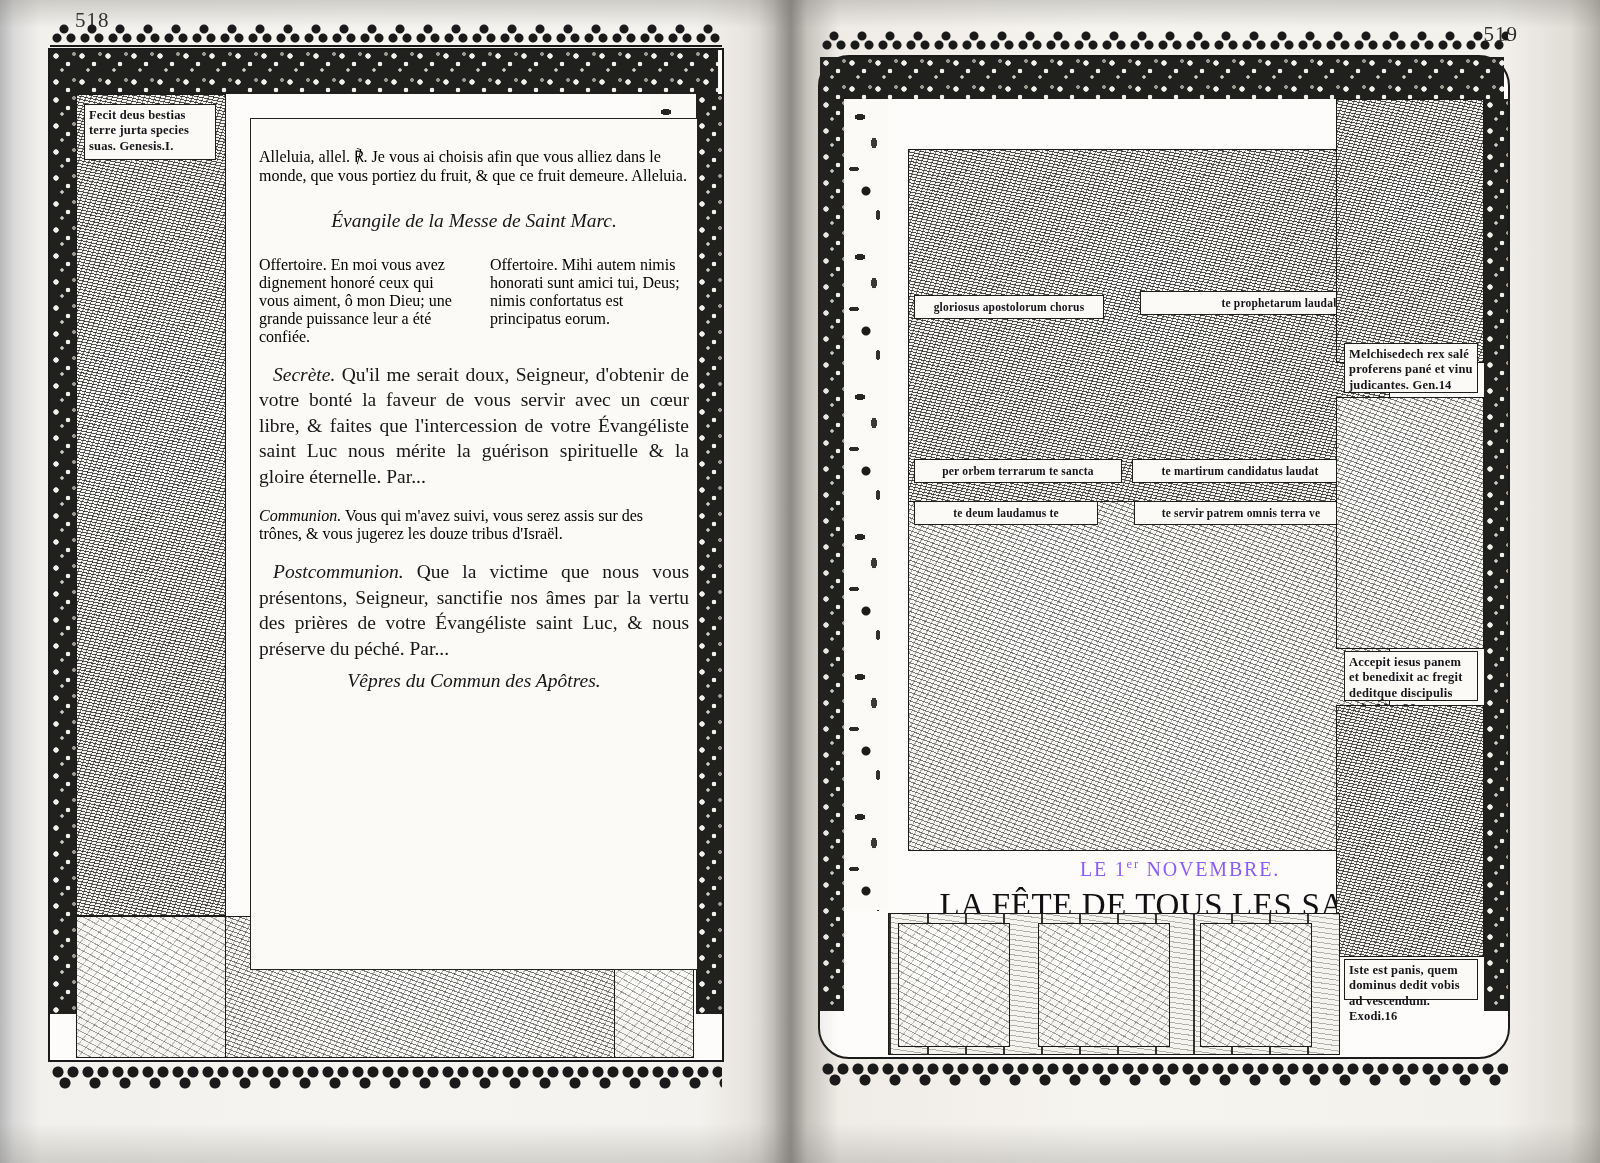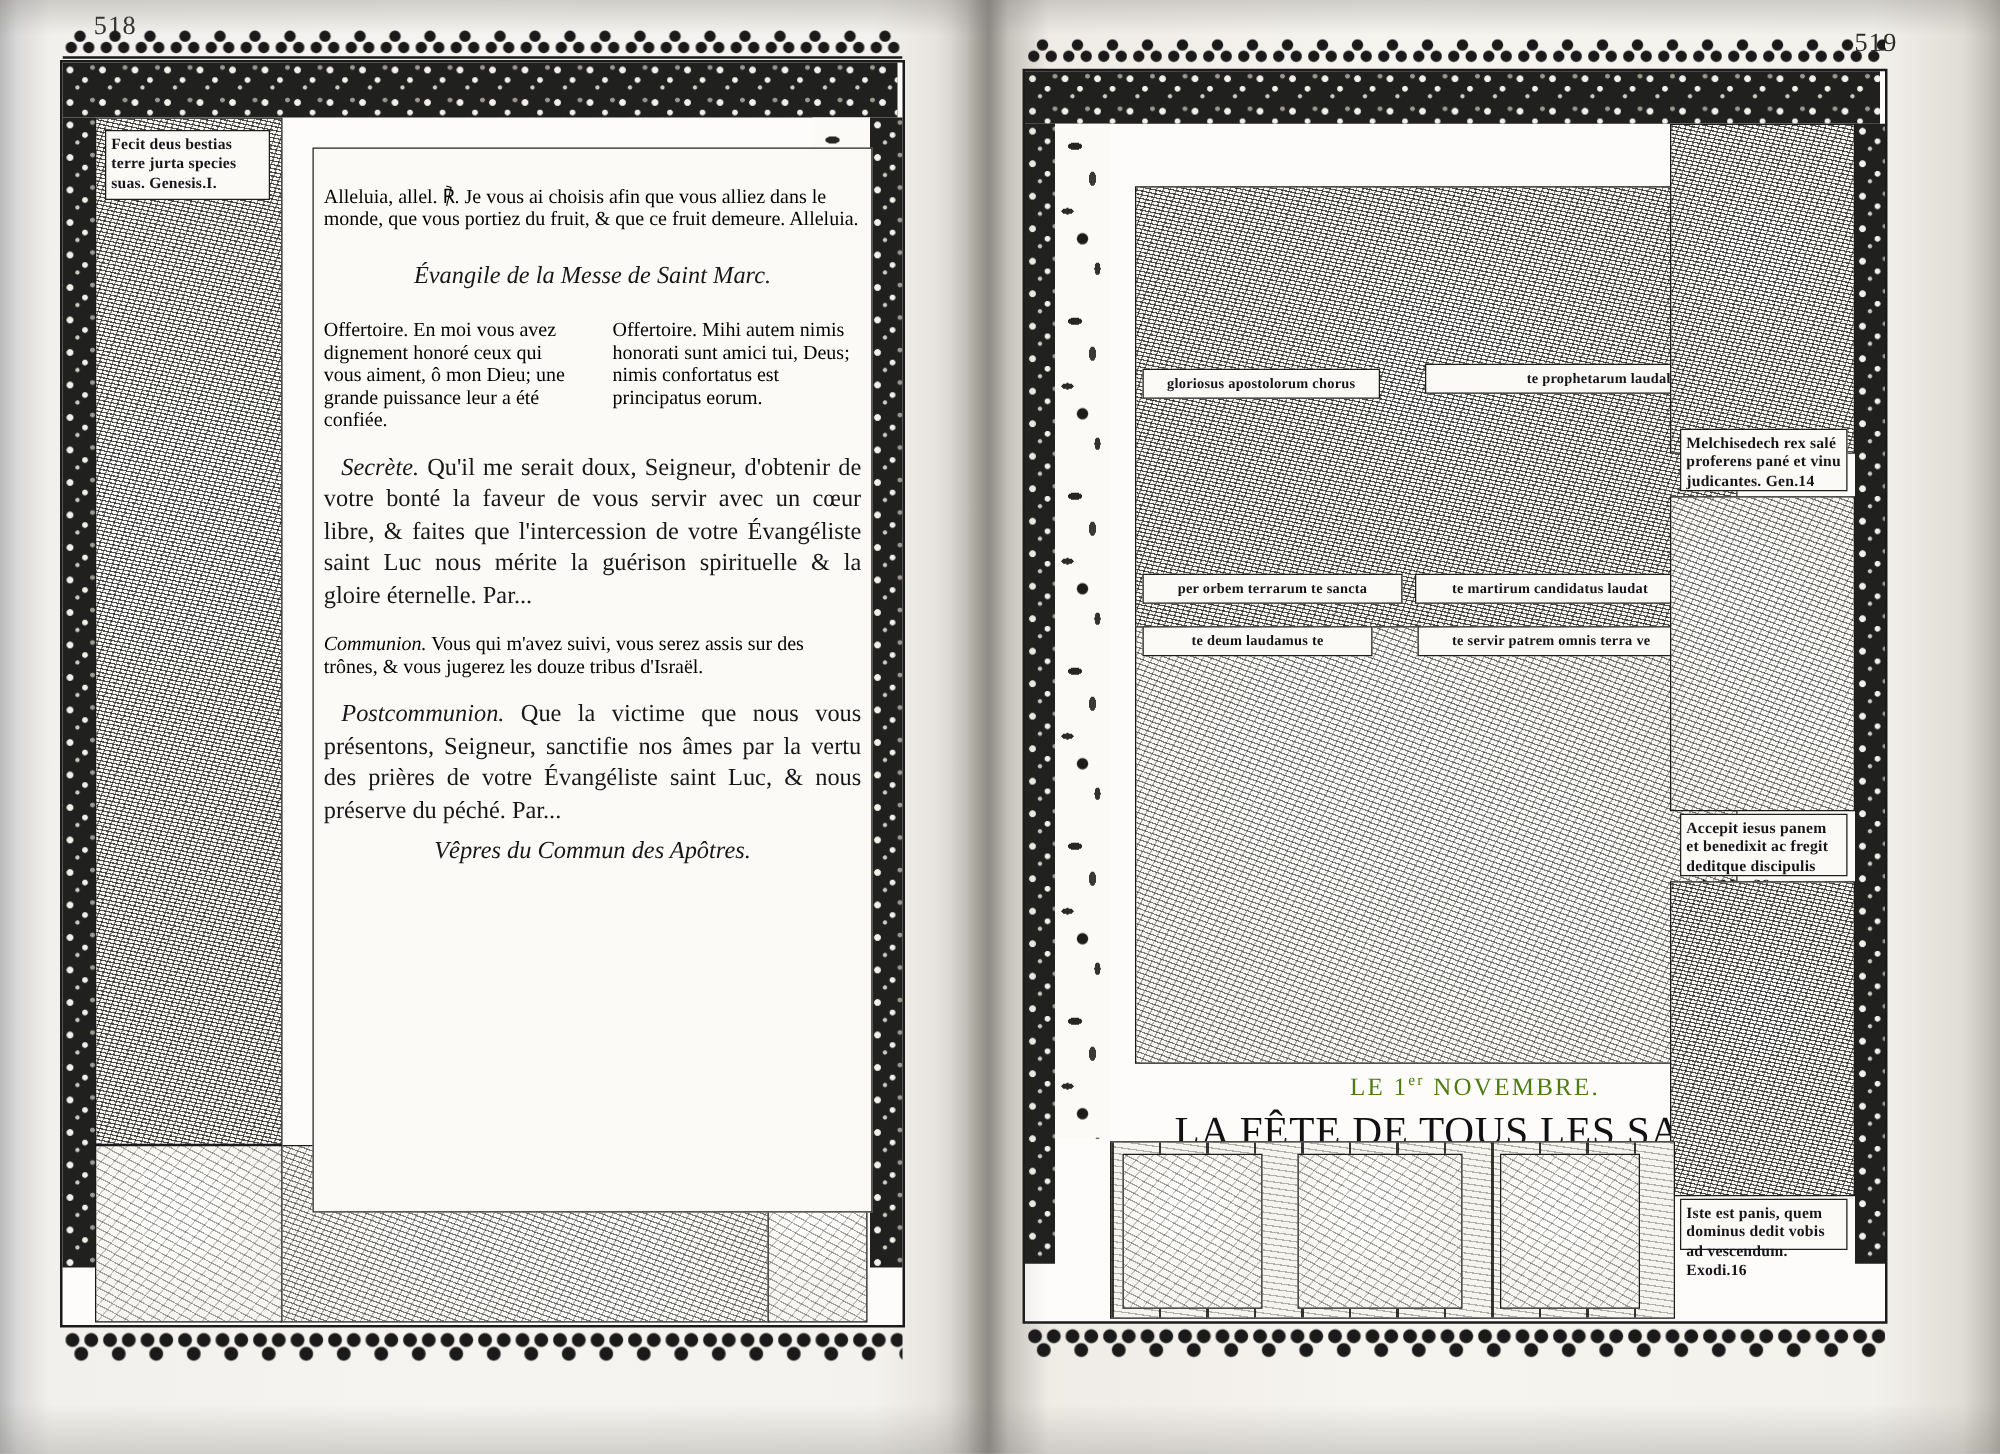--- a/index.html
+++ b/index.html
@@ -63,21 +63,21 @@
   #folio-right { right: 52px; top: 22px; }
 
   
   .frame {
     position: absolute;
     border: 2px solid #1a1a1a;
     background: #fdfcfa;
     box-shadow: inset 0 0 0 1px #fff;
   }
   #frame-left  { left: 18px; top: 48px; width: 672px; height: 1010px; }
-  #frame-right { left: 28px; top: 55px; width: 688px; height: 1000px; }
+  #frame-right { left: 28px; top: 55px; width: 688px; height: 1000px; border-radius: 31px; }
 
   
   .cresting {
     position: absolute; left: 0; right: 0; height: 24px;
     background-repeat: repeat-x;
     background-size: 28px 24px;
   }
   .cresting.top { top: -26px; }
   .cresting.bottom { bottom: -30px; height: 28px; background-size: 30px 28px; }
 
@@ -195,21 +195,21 @@
   }
   #title-block {
     position: absolute;
     left: 60px; top: 800px; width: 600px; height: 80px;
     text-align: center;
   }
   #feast-date {
     font-family: "Liberation Serif", serif;
     font-size: 20px;
     letter-spacing: 1.8px;
-    color: #4d7c0f;
+    color: #8b5cf6;
     margin: 0;
   }
   #feast-date sup { font-size: 0.62em; }
   #feast-title {
     font-family: "Liberation Serif", serif;
     font-size: 33px;
     letter-spacing: 0.6px;
     color: #111114;
     margin: 6px 0 0 0;
     white-space: nowrap;

